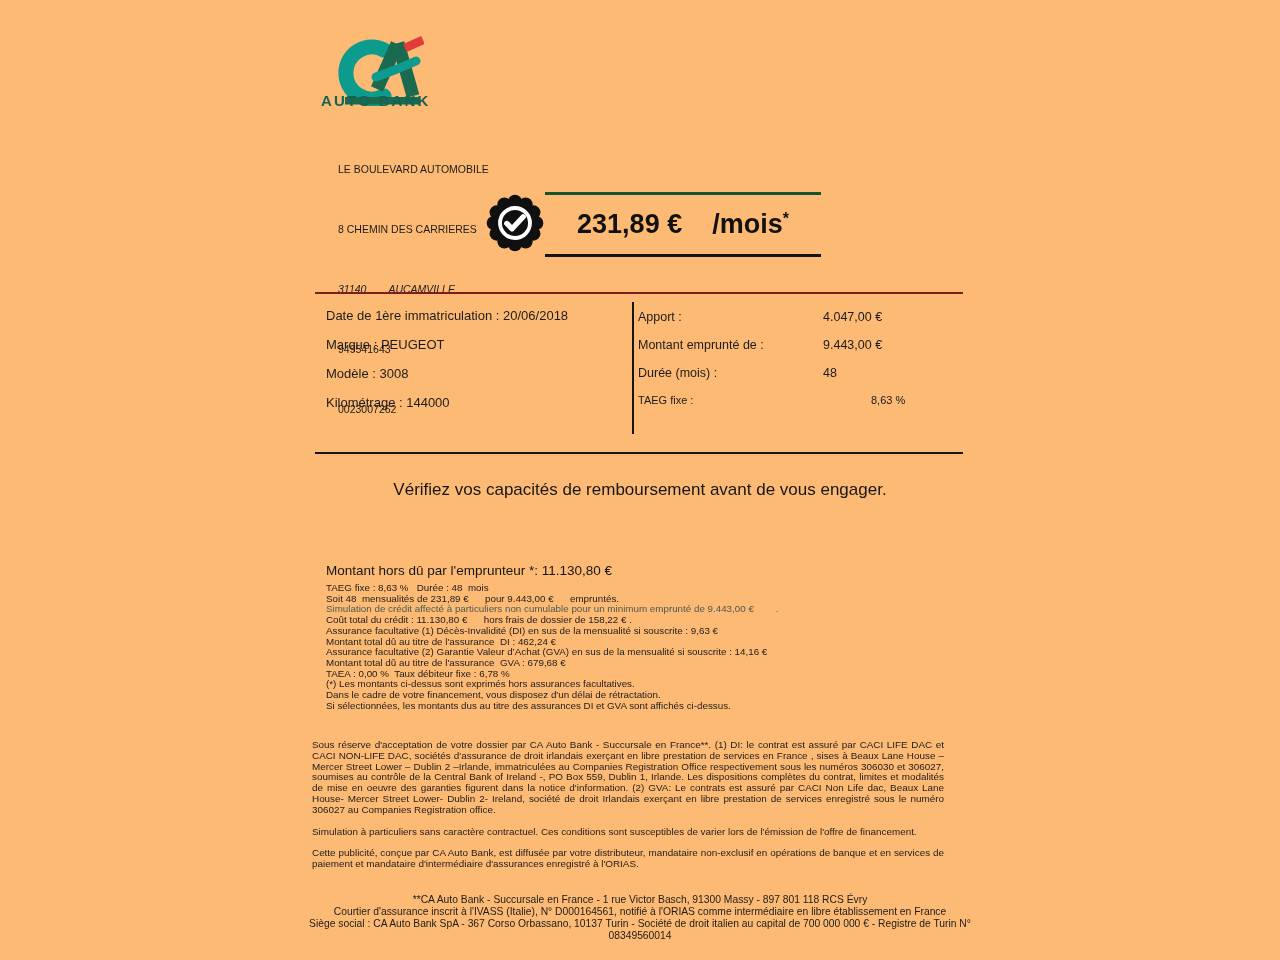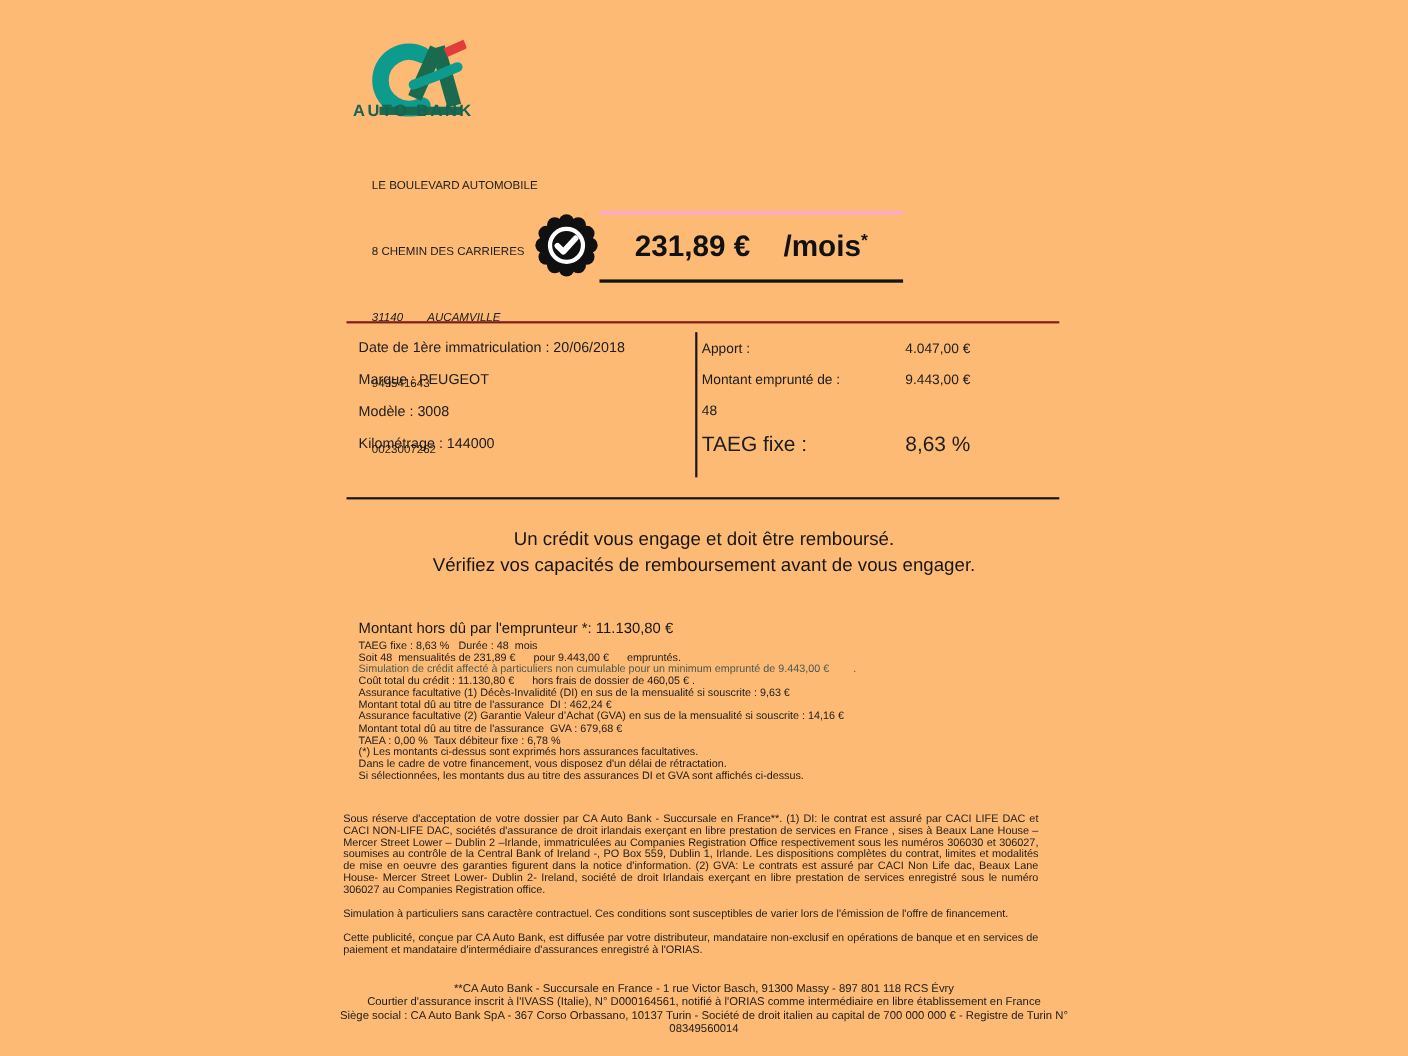--- a/index.html
+++ b/index.html
@@ -28,21 +28,21 @@
   .address-line { height: 20px; padding-left: 18px; }
   .city-line span { display: inline-block; font-style: italic; }
   .city-gap { width: 22px; }
 
   
   .offer-row { position: absolute; left: 486px; top: 192px; }
   .seal { position: absolute; left: 0; top: 2px; }
   .price-box {
     position: absolute; left: 59px; top: 0;
     width: 276px; height: 65px;
-    border-top: 3px solid #f9a8d4; border-bottom: 3px solid #141414;
+    border-top: 3px solid #14532d; border-bottom: 3px solid #141414;
     display: flex; align-items: center; justify-content: center; gap: 30px;
   }
   .price-amount, .price-per {
     font-size: 27px; font-weight: 700; color: #111; white-space: nowrap;
   }
   .price-star { font-size: 16px; vertical-align: 9px; font-weight: 700; }
 
   
   .spec-table {
     position: absolute; left: 315px; top: 292px;
@@ -51,21 +51,21 @@
   }
   .spec-divider {
     position: absolute; left: 317px; top: 8px;
     width: 2px; height: 132px; background: #161616;
   }
   .vehicle-col { position: absolute; left: 11px; top: 14px; }
   .vehicle-row { font-size: 13px; height: 29px; white-space: pre-wrap; }
   .fin-col { position: absolute; left: 323px; top: 16px; width: 320px; }
   .fin-row { display: flex; font-size: 12.5px; height: 28px; }
   .fin-row .fin-label { width: 185px; white-space: pre-wrap; }
-  .fin-row.fin-big { font-size: 19px; }
+  .fin-row.fin-big { font-size: 11px; gap: 48px; }
   .fin-value { white-space: pre-wrap; }
 
   
   .credit-warning {
     position: absolute; left: 315px; top: 478px; width: 650px;
     text-align: center; font-size: 17px; line-height: 24px; color: #161616;
   }
 
   
   .totals-block { position: absolute; left: 326px; top: 563px; width: 640px; }
@@ -149,40 +149,40 @@
     <div class="fin-col">
       <div class="fin-row">
         <span class="fin-label">Apport :</span>
         <span class="fin-value">4.047,00 €</span>
       </div>
       <div class="fin-row">
         <span class="fin-label">Montant emprunté de :</span>
         <span class="fin-value">9.443,00 €</span>
       </div>
       <div class="fin-row">
+        <span class="fin-label">Durée (mois) :</span>
         <span class="fin-value">48</span>
       </div>
       <div class="fin-row fin-big">
         <span class="fin-label">TAEG fixe :</span>
         <span class="fin-value">8,63 %</span>
       </div>
     </div>
   </div>
 
   <div class="credit-warning">
-    <div>Un crédit vous engage et doit être remboursé.</div>
     <div>Vérifiez vos capacités de remboursement avant de vous engager.</div>
   </div>
 
   <div class="totals-block">
     <div class="totals-title">Montant hors dû par l'emprunteur *: 11.130,80 €</div>
     <div class="fineline">TAEG fixe : 8,63 %   Durée : 48  mois</div>
     <div class="fineline">Soit 48  mensualités de 231,89 €      pour 9.443,00 €      empruntés.</div>
     <div class="fineline muted">Simulation de crédit affecté à particuliers non cumulable pour un minimum emprunté de 9.443,00 €        .</div>
-    <div class="fineline">Coût total du crédit : 11.130,80 €      hors frais de dossier de 460,05 € .</div>
+    <div class="fineline">Coût total du crédit : 11.130,80 €      hors frais de dossier de 158,22 € .</div>
     <div class="fineline">Assurance facultative (1) Décès-Invalidité (DI) en sus de la mensualité si souscrite : 9,63 €</div>
     <div class="fineline">Montant total dû au titre de l'assurance  DI : 462,24 €</div>
     <div class="fineline">Assurance facultative (2) Garantie Valeur d’Achat (GVA) en sus de la mensualité si souscrite : 14,16 €</div>
     <div class="fineline">Montant total dû au titre de l'assurance  GVA : 679,68 €</div>
     <div class="fineline">TAEA : 0,00 %  Taux débiteur fixe : 6,78 %</div>
     <div class="fineline">(*) Les montants ci-dessus sont exprimés hors assurances facultatives.</div>
     <div class="fineline">Dans le cadre de votre financement, vous disposez d'un délai de rétractation.</div>
     <div class="fineline">Si sélectionnées, les montants dus au titre des assurances DI et GVA sont affichés ci-dessus.</div>
   </div>
 

